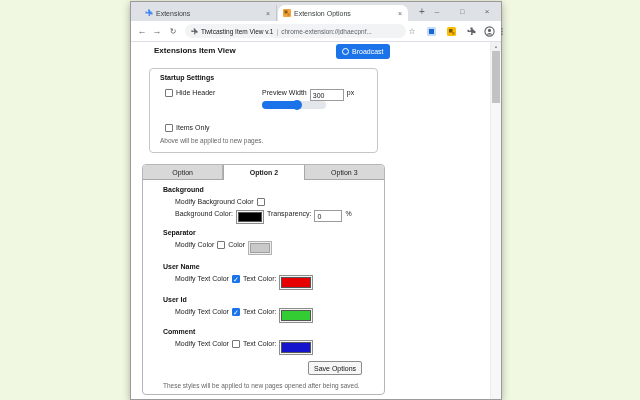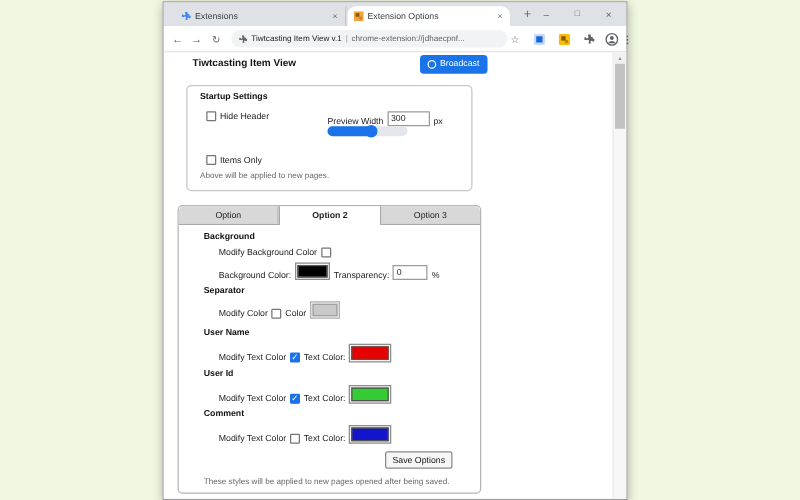--- a/index.html
+++ b/index.html
@@ -44,21 +44,21 @@
   .sc-thumb{position:absolute;left:1px;top:9px;width:8px;height:52px;background:#c2c2c2;}
   .page{position:absolute;left:0;top:0;right:10px;bottom:0;}
   .page-title{position:absolute;left:23px;top:4px;font-size:8px;font-weight:bold;color:#141414;}
   .broadcast{position:absolute;left:205px;top:2px;height:15px;padding:0 6px;background:#1a73e8;color:#fff;
              font-size:7px;border:none;border-radius:3px;display:flex;align-items:center;gap:3px;}
   .ring{width:5px;height:5px;border:1px solid #fff;border-radius:50%;display:inline-block;}
   
   .box{position:absolute;border:1px solid #c6c6c6;border-radius:4px;background:#fff;box-sizing:border-box;}
   .box1{left:18px;top:26px;width:229px;height:85px;}
   .b1h{position:absolute;left:10px;top:5px;font-size:7px;font-weight:bold;color:#111;}
-  .row{display:flex;align-items:flex-end;gap:3px;font-size:7px;color:#222;position:absolute;}
+  .row{display:flex;align-items:flex-start;gap:3px;font-size:7px;color:#222;position:absolute;}
   .cb{width:8px;height:8px;border:1px solid #757575;border-radius:1px;background:#fff;display:inline-block;
       position:relative;box-sizing:border-box;flex:0 0 auto;}
   .cb.checked{background:#1a73e8;border-color:#1a73e8;}
   .cb.checked::after{content:"✓";color:#fff;font-size:7px;line-height:7px;position:absolute;left:0px;top:0px;}
   .tinput{height:12px;border:1px solid #9b9b9b;font-size:7px;padding:0 2px;box-sizing:border-box;
           font-family:"Liberation Sans",sans-serif;color:#222;background:#fff;}
   .slider{position:absolute;left:112px;top:32px;width:64px;height:8px;background:#e3e6ea;border-radius:4px;}
   .sfill{height:8px;background:#1a73e8;border-radius:4px 0 0 4px;position:relative;}
   .sknob{position:absolute;right:-5px;top:-1px;width:10px;height:10px;border-radius:50%;background:#1a73e8;}
   .note{position:absolute;font-size:6.5px;color:#666;}
@@ -153,21 +153,21 @@
           <circle cx="6" cy="6" r="5" fill="none" stroke="#5f6368" stroke-width="1.2"></circle>
           <circle cx="6" cy="4.8" r="1.7" fill="#5f6368"></circle>
           <path d="M2.6 9.4a4 4 0 0 1 6.8 0" fill="#5f6368"></path>
         </svg>
     </div>
     <div class="tbic dots">⋮</div>
   </div>
 
   <div class="viewport">
     <div class="page">
-      <div class="page-title">Tiwtcasting Item View</div>
+      <div class="page-title">Extensions Item View</div>
       <button class="broadcast">
         <span class="ring"></span>
         <span>Broadcast</span>
       </button>
 
       <div class="box box1">
         <div class="b1h">Startup Settings</div>
         <div class="row" style="left:15px;top:20px;">
           <span class="cb"></span>
           <span>Hide Header</span>

